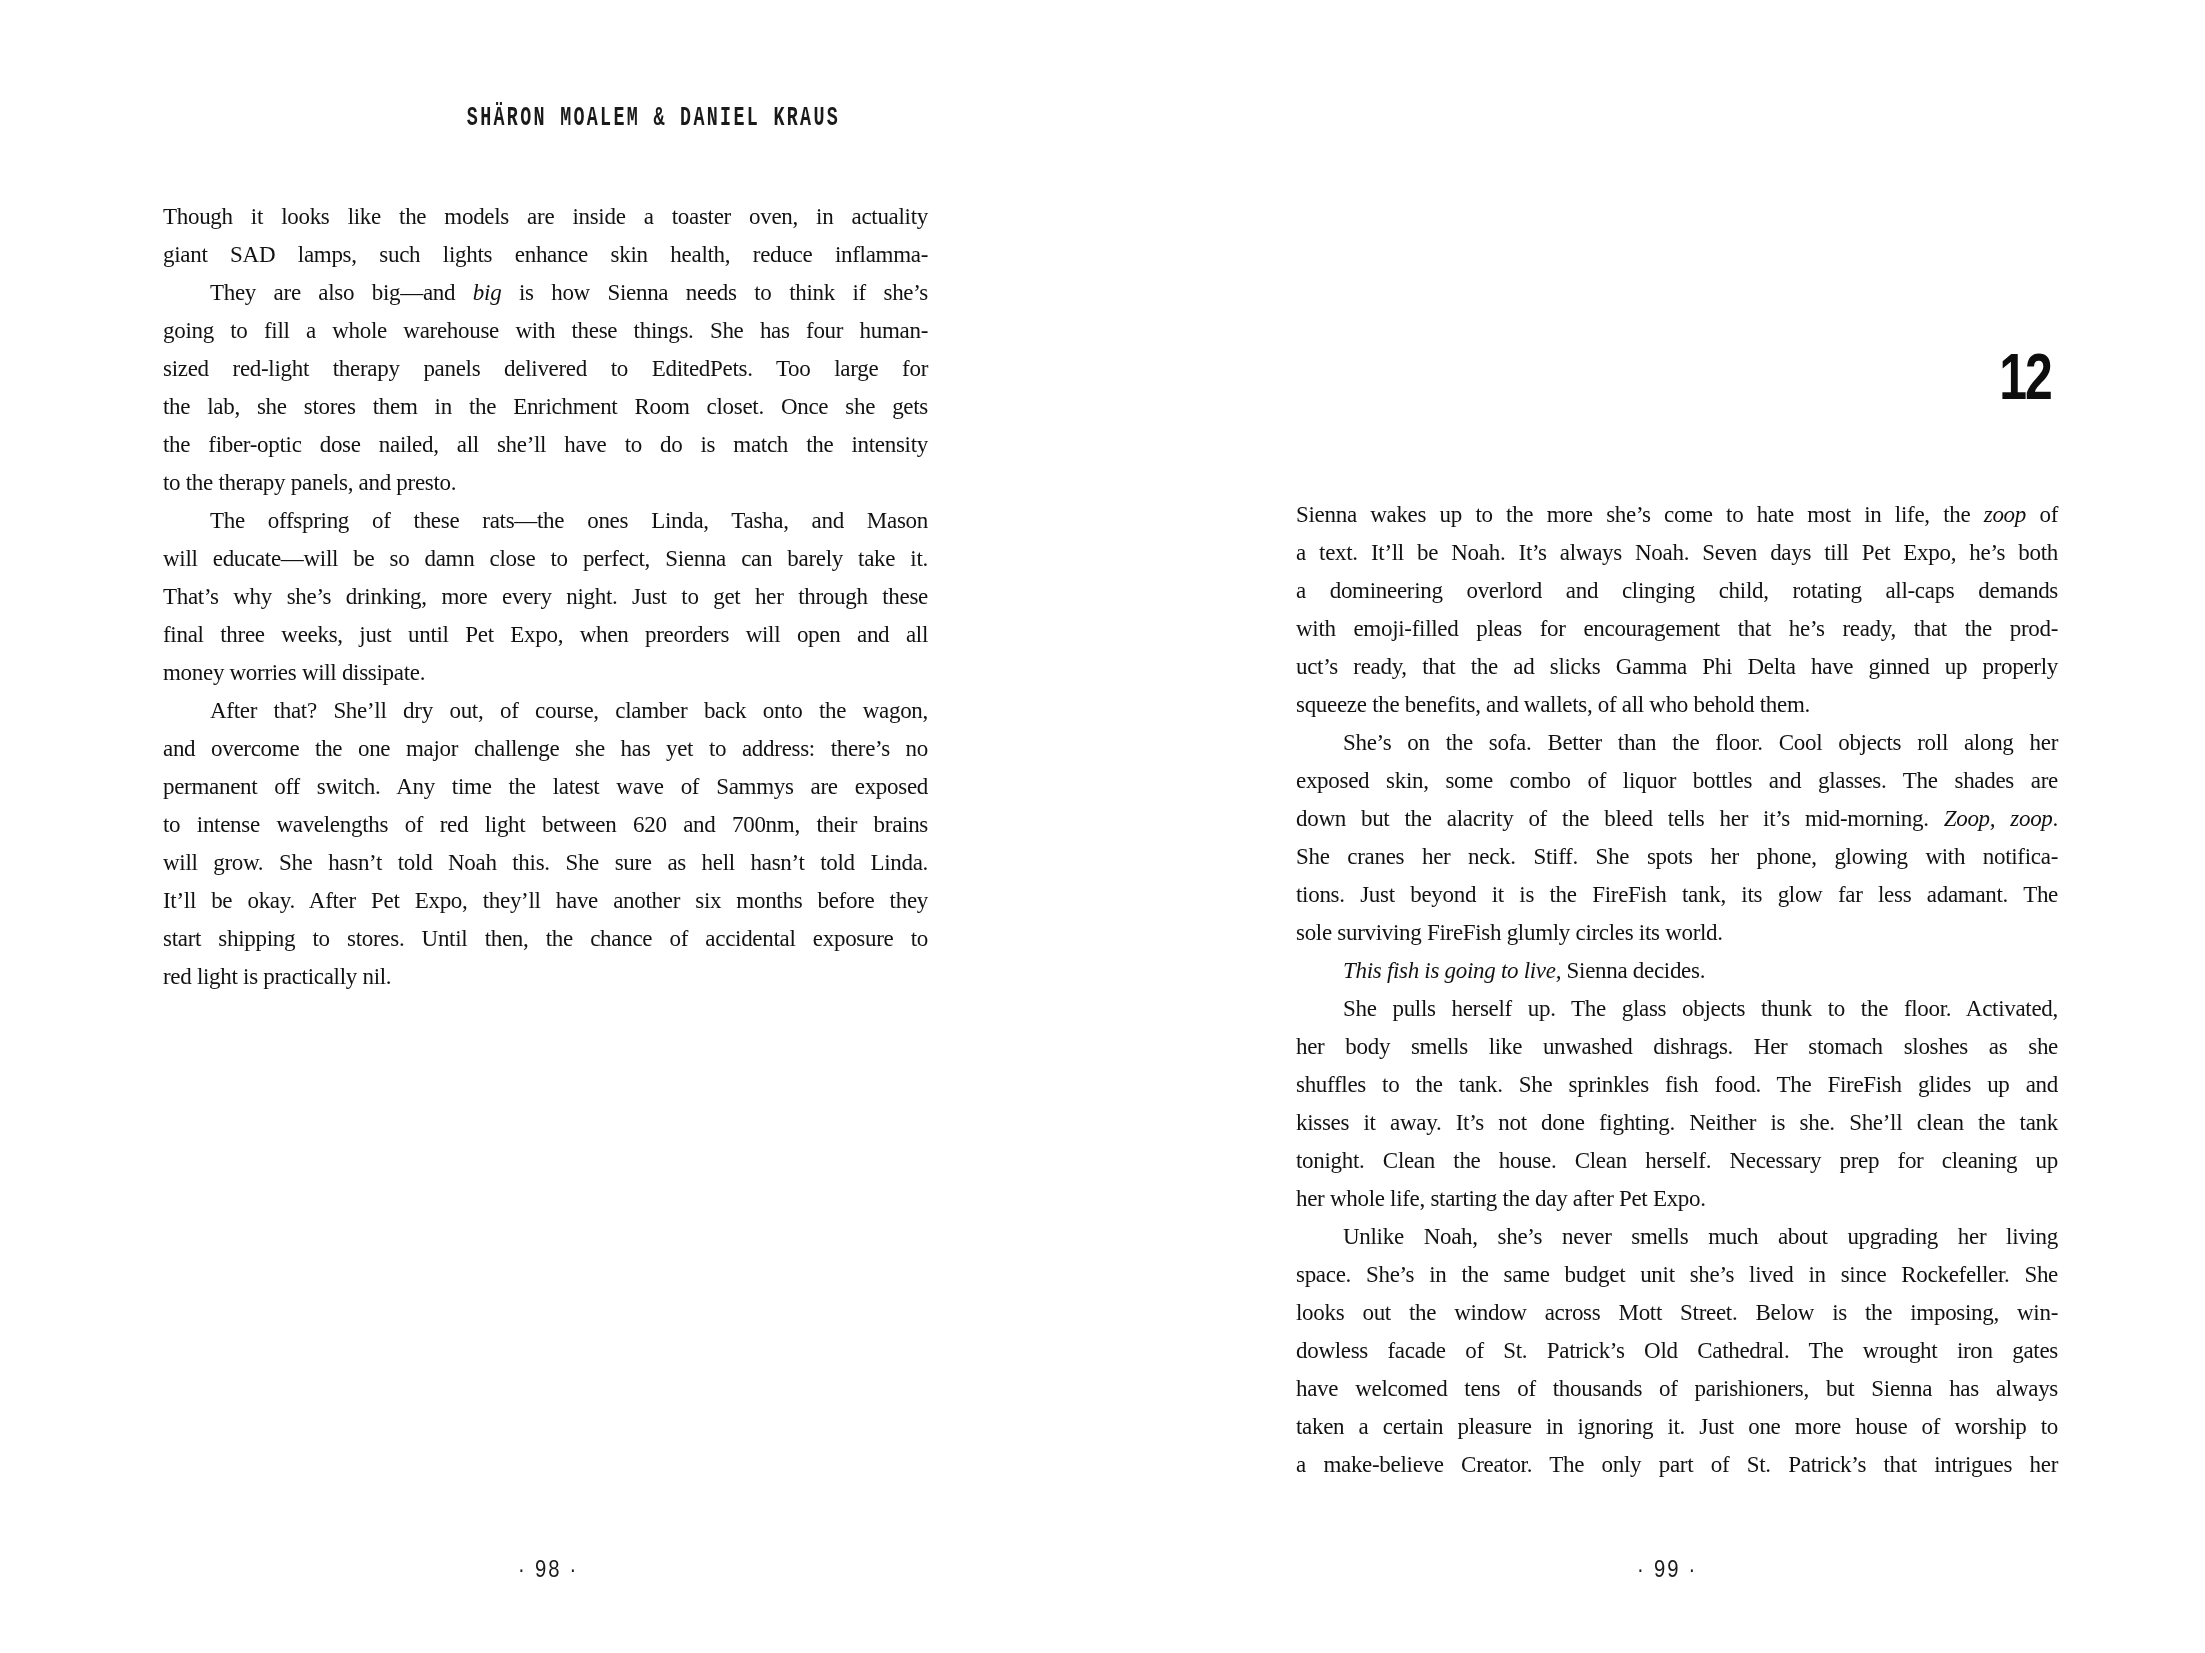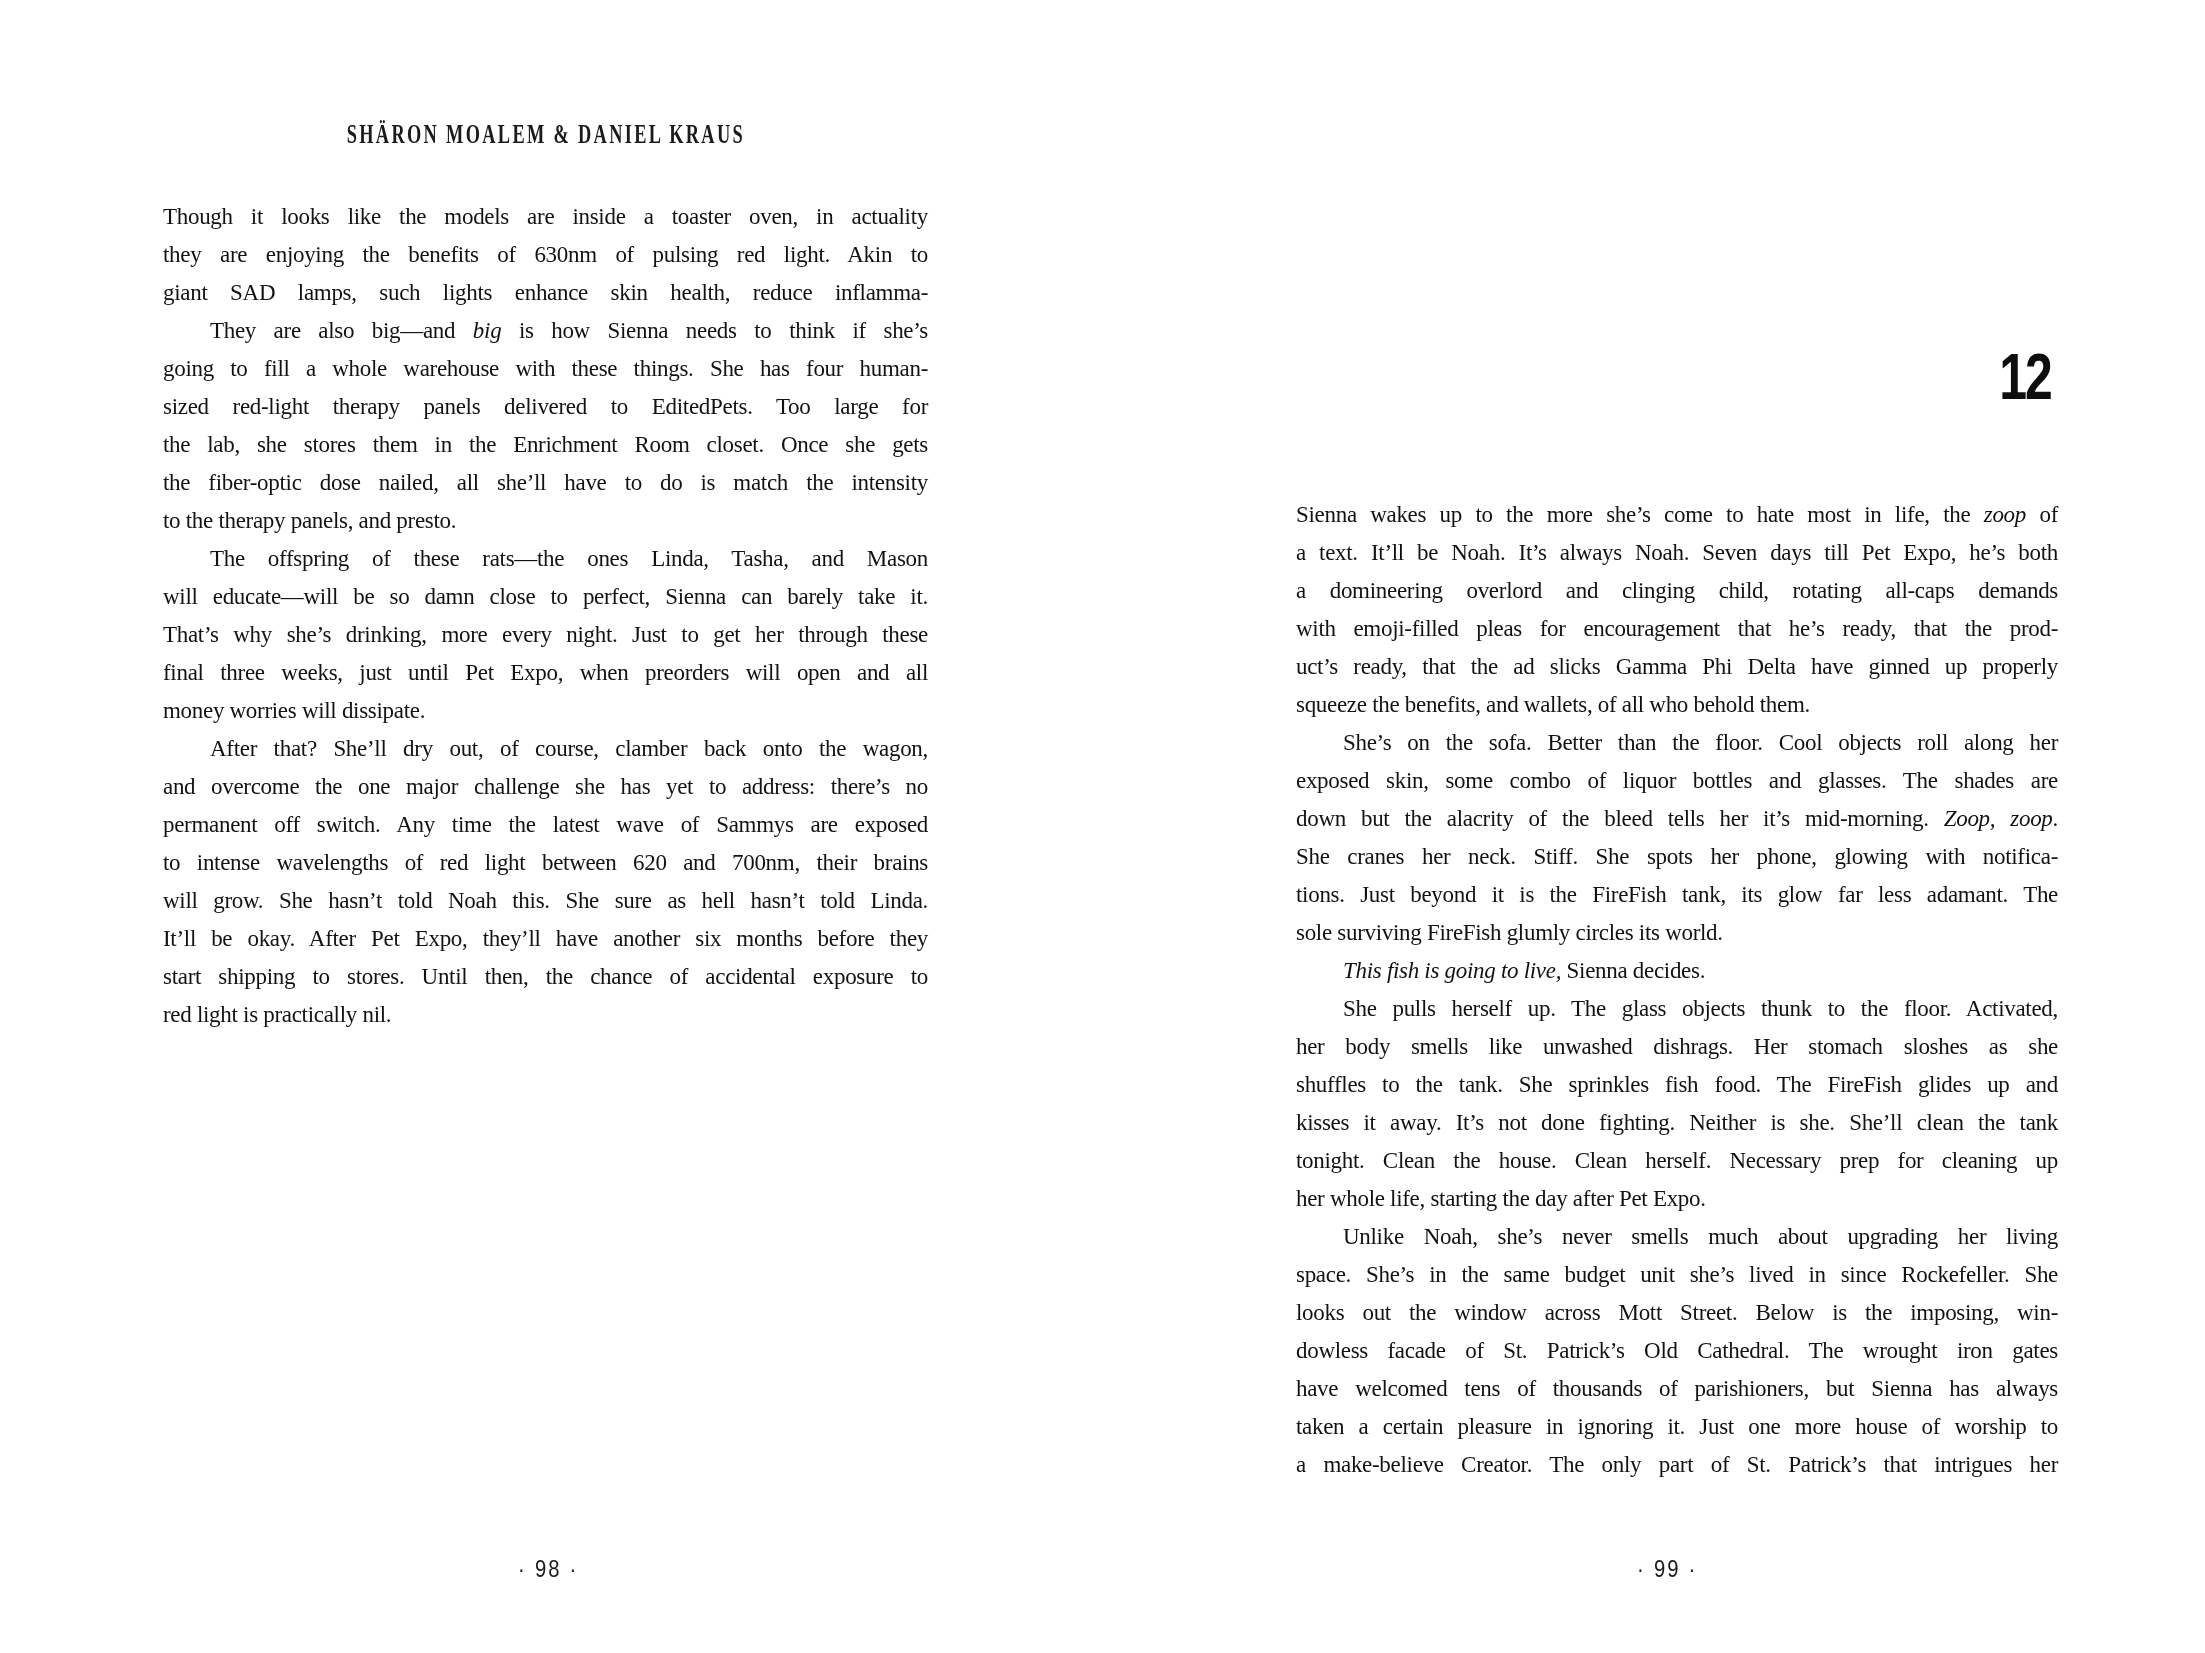--- a/index.html
+++ b/index.html
@@ -9,23 +9,23 @@
     position: relative;
     overflow: hidden;
     font-family: "Liberation Serif", "DejaVu Serif", serif;
     color: #121212;
     -webkit-font-smoothing: antialiased;
   }
   .abs { position: absolute; }
 
   
   .running-header {
-    left: 163px; top: 118px; width: 765px;
-    text-align: center; line-height: 32px;
-    font-family: Liberation Serif, serif;
+    left: 163px; top: 102px; width: 765px;
+    text-align: right; line-height: 32px;
+    font-family: Liberation Mono, monospace;
   }
   .running-header .squeeze {
     display: inline-block;
     transform: scaleX(0.68);
     transform-origin: 50% 50%;
     font-size: 27px; font-weight: 700;
     letter-spacing: 3.4px; color: #1a1a1a;
     white-space: nowrap;
   }
 
@@ -77,21 +77,20 @@
 </style>
 </head>
 <body>
 
 <div class="abs running-header">
   <span class="squeeze">SHÄRON MOALEM &amp; DANIEL KRAUS</span>
 </div>
 
 <div id="left-body" class="abs page-body">
     <div class="line"><span>Though it looks like the models are inside a toaster oven, in actuality</span></div>
-    <div class="line"><span>they are enjoying the benefits of 630nm of pulsing red light. Akin to</span></div>
     <div class="line"><span>giant SAD lamps, such lights enhance skin health, reduce inflamma-</span></div>
     <div class="line indent"><span>They are also big—and </span><i>big</i><span> is how Sienna needs to think if she’s</span></div>
     <div class="line"><span>going to fill a whole warehouse with these things. She has four human-</span></div>
     <div class="line"><span>sized red-light therapy panels delivered to EditedPets. Too large for</span></div>
     <div class="line"><span>the lab, she stores them in the Enrichment Room closet. Once she gets</span></div>
     <div class="line"><span>the fiber-optic dose nailed, all she’ll have to do is match the intensity</span></div>
     <div class="line para-end"><span>to the therapy panels, and presto.</span></div>
     <div class="line indent"><span>The offspring of these rats—the ones Linda, Tasha, and Mason</span></div>
     <div class="line"><span>will educate—will be so damn close to perfect, Sienna can barely take it.</span></div>
     <div class="line"><span>That’s why she’s drinking, more every night. Just to get her through these</span></div>

